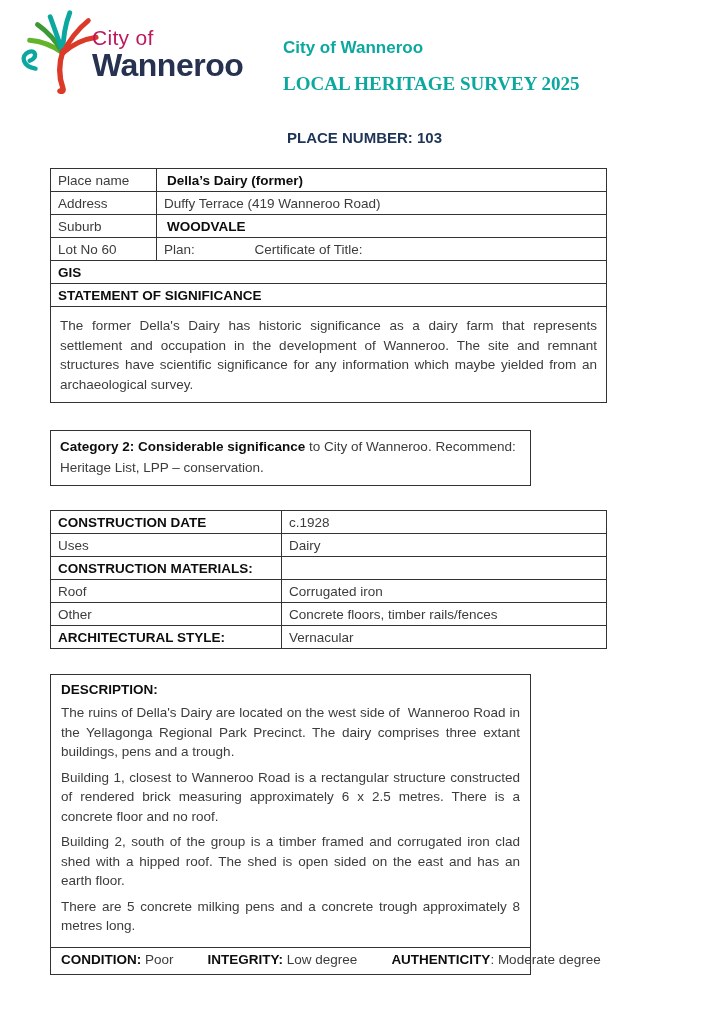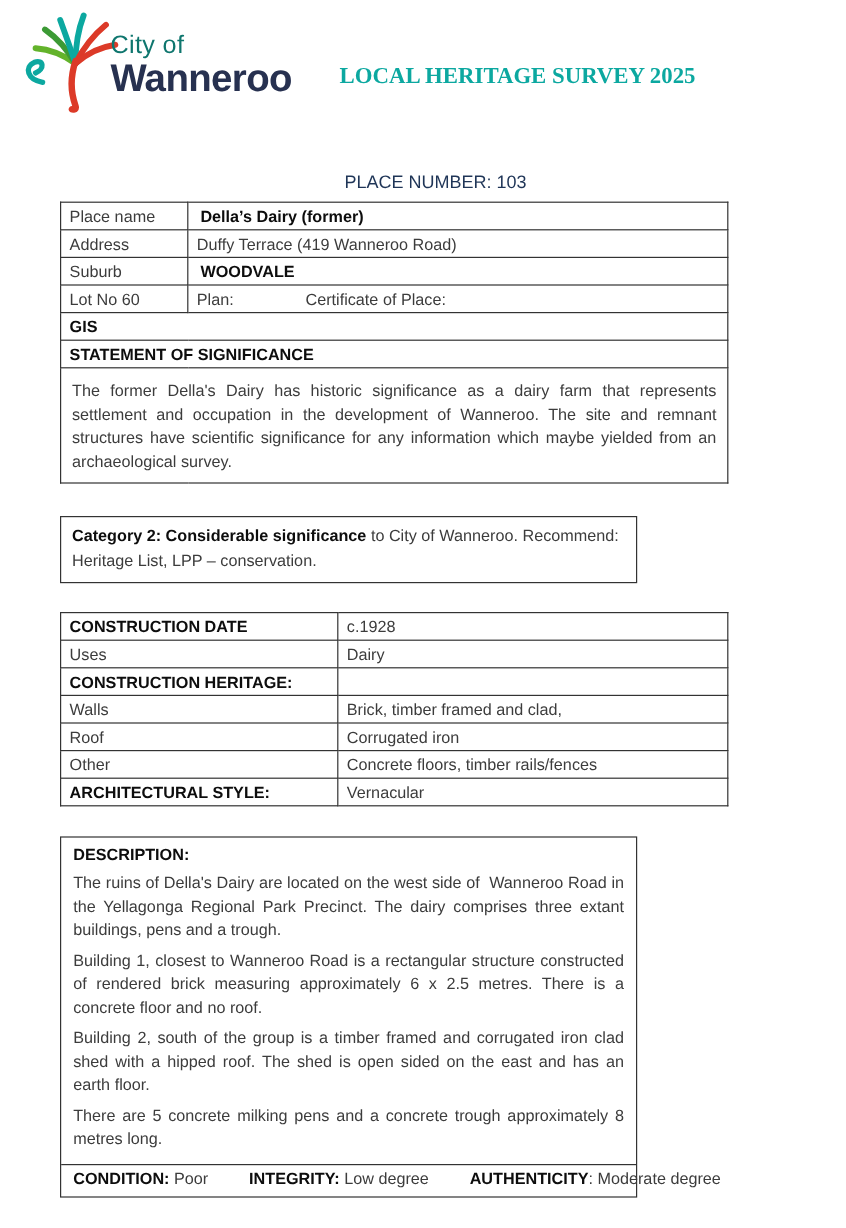--- a/index.html
+++ b/index.html
@@ -12,28 +12,28 @@
     font-family: "Liberation Sans", sans-serif;
     color: #3c3c3c;
     overflow: hidden;
   }
 
   
   .header { position: relative; height: 168px; }
   .logo { position: absolute; left: 8px; top: 6px; display: flex; align-items: flex-start; }
   .logo svg { width: 100px; height: 88px; display: block; }
   .logo-text { display: flex; flex-direction: column; margin-left: -16px; margin-top: 20px; }
-  .logo-line1 { font-size: 21px; font-weight: 400; color: #0f766e; letter-spacing: 0.3px; }
+  .logo-line1 { font-size: 21px; font-weight: 400; color: #be185d; letter-spacing: 0.3px; }
   .logo-line2 { font-size: 32px; font-weight: 700; color: #273150; margin-top: -3px; letter-spacing: -0.5px; }
 
   .header-titles { position: absolute; left: 283px; top: 38px; }
   .org-title { color: #0CA8A0; font-weight: 700; font-size: 17px; }
   .survey-title { color: #0CA8A0; font-weight: 700; font-size: 19px; margin-top: 15px; font-family: Liberation Serif, serif; }
 
-  .place-number { position: absolute; left: 287px; top: 129px; color: #1F3557; font-weight: 400; font-size: 15px; margin-top: 15px; }
+  .place-number { position: absolute; left: 287px; top: 129px; color: #1F3557; font-weight: 700; font-size: 15px; }
 
   
   .content { margin-left: 50px; width: 481px; }
 
   table { border-collapse: collapse; width: 557px; font-size: 13.5px; color: #3c3c3c; table-layout: fixed; }
   td { border: 1.5px solid #333333; padding: 2px 7px; height: 23px; vertical-align: middle; }
   .bold { font-weight: 700; color: #0d0d0d; }
 
   .place-table col.c1 { width: 106px; }
   .place-table td.val-strong { font-weight: 700; color: #0d0d0d; padding-left: 10px; }
@@ -86,20 +86,21 @@
 
           <path d="M55 46 C51 58 50 70 55 84 C56 87 54 88 52 87" stroke="#DC3A28" stroke-width="5.5"></path>
         </g>
       </svg>
       <div class="logo-text">
         <span class="logo-line1">City of</span>
         <span class="logo-line2">Wanneroo</span>
       </div>
     </div>
     <div class="header-titles">
+      <div class="org-title">City of Wanneroo</div>
       <div class="survey-title">LOCAL HERITAGE SURVEY 2025</div>
     </div>
     <div class="place-number">
       <span>PLACE NUMBER:</span>
       <span>103</span>
     </div>
   </div>
 
   <div class="content">
 
@@ -118,21 +119,21 @@
         <td>Duffy Terrace  (419 Wanneroo Road)</td>
       </tr>
       <tr>
         <td>Suburb</td>
         <td class="val-strong">WOODVALE</td>
       </tr>
       <tr>
         <td>Lot No 60</td>
         <td>
           <span>Plan:</span>
-          <span class="cert-label">Certificate of Place:</span>
+          <span class="cert-label">Certificate of Title:</span>
         </td>
       </tr>
       <tr>
         <td colspan="2" class="bold">GIS</td>
       </tr>
       <tr>
         <td colspan="2" class="bold">STATEMENT OF SIGNIFICANCE</td>
       </tr>
       <tr>
         <td colspan="2" class="sig-cell">
@@ -154,26 +155,22 @@
       <tbody>
           <tr>
         <td class="bold">CONSTRUCTION DATE</td>
         <td>c.1928</td>
       </tr>
       <tr>
         <td>Uses</td>
         <td>Dairy</td>
       </tr>
       <tr>
-        <td class="bold">CONSTRUCTION HERITAGE:</td>
+        <td class="bold">CONSTRUCTION MATERIALS:</td>
         <td></td>
-      </tr>
-      <tr>
-        <td>Walls</td>
-        <td>Brick, timber framed and clad,</td>
       </tr>
       <tr>
         <td>Roof</td>
         <td>Corrugated iron</td>
       </tr>
       <tr>
         <td>Other</td>
         <td>Concrete floors, timber rails/fences</td>
       </tr>
       <tr>

